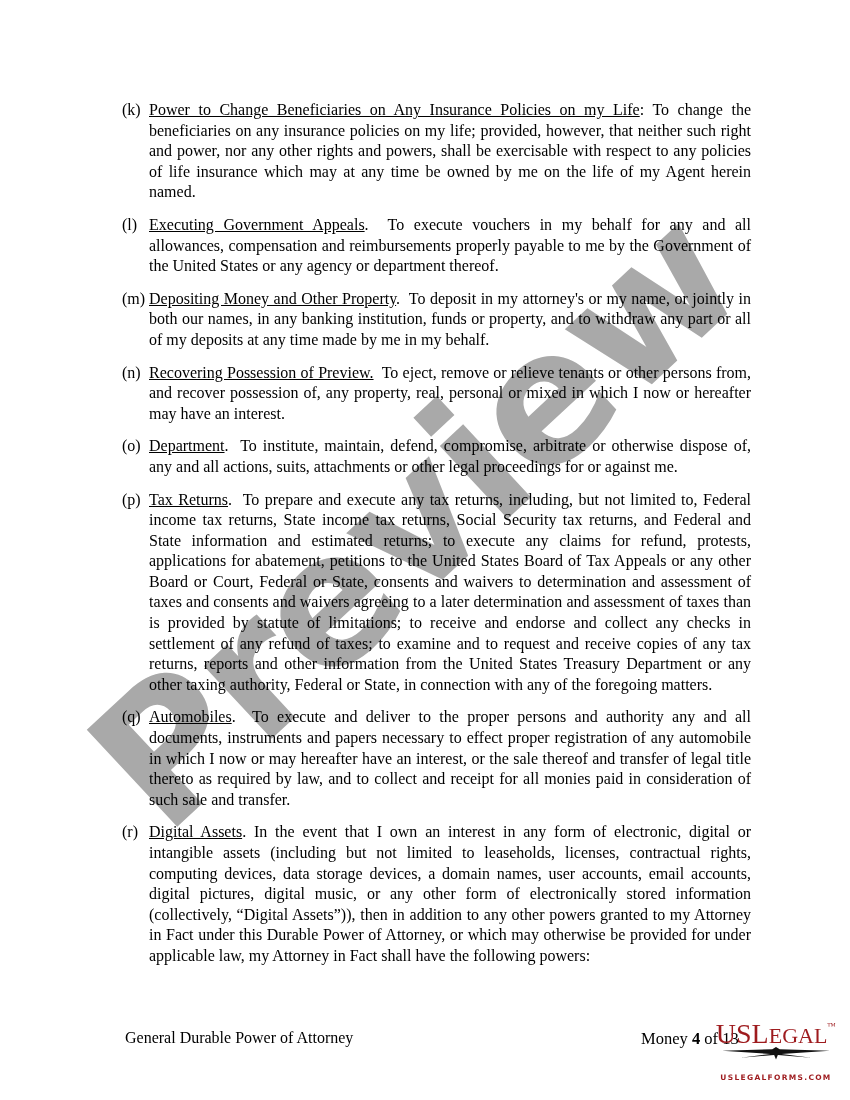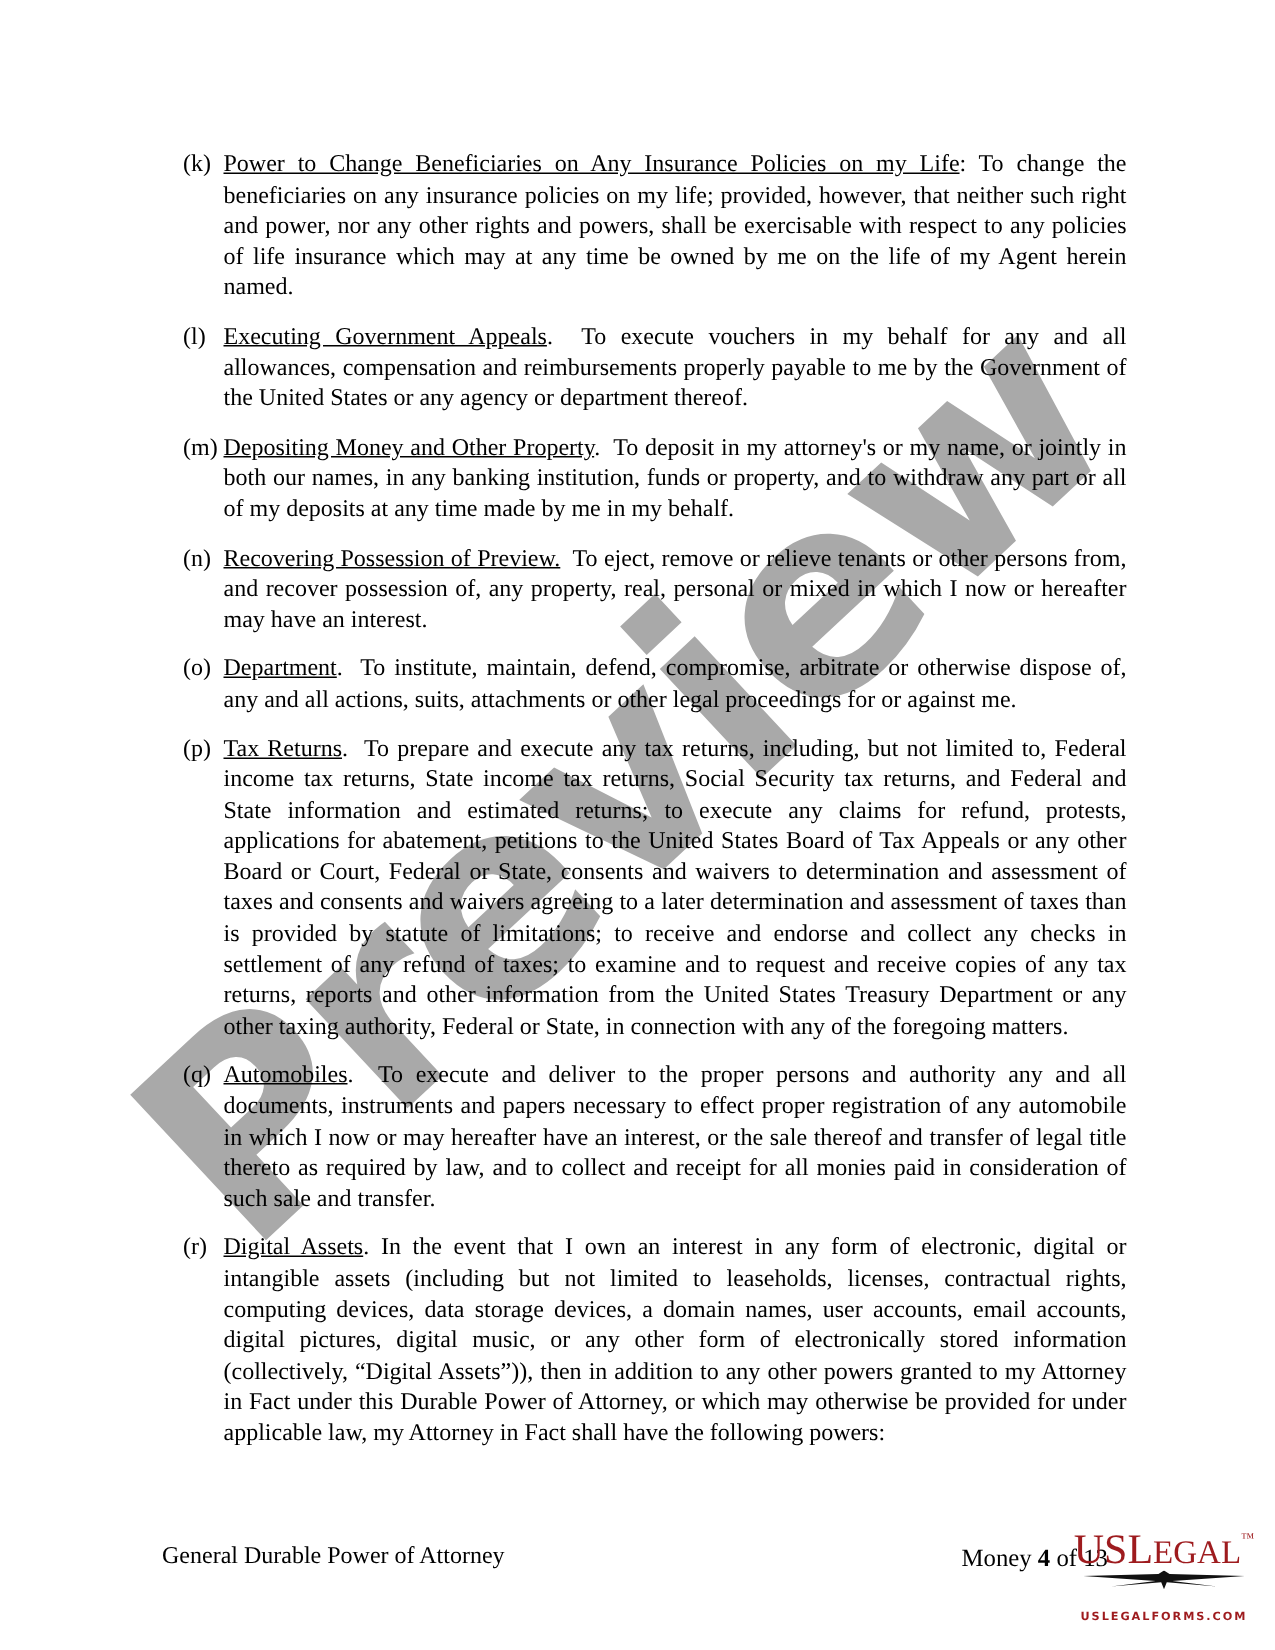--- a/index.html
+++ b/index.html
@@ -48,21 +48,21 @@
     color: #000000;
   }
   .para-label {
     position: absolute;
     left: 0;
     top: 0;
   }
   .para-heading { text-decoration: underline; }
   .footer-left {
     position: absolute;
-    left: 108px;
+    left: 125px;
     top: 1029px;
     font-size: 16px;
     z-index: 2;
   }
   .footer-page {
     position: absolute;
     left: 641px;
     top: 1029px;
     font-size: 16.5px;
     z-index: 2;

